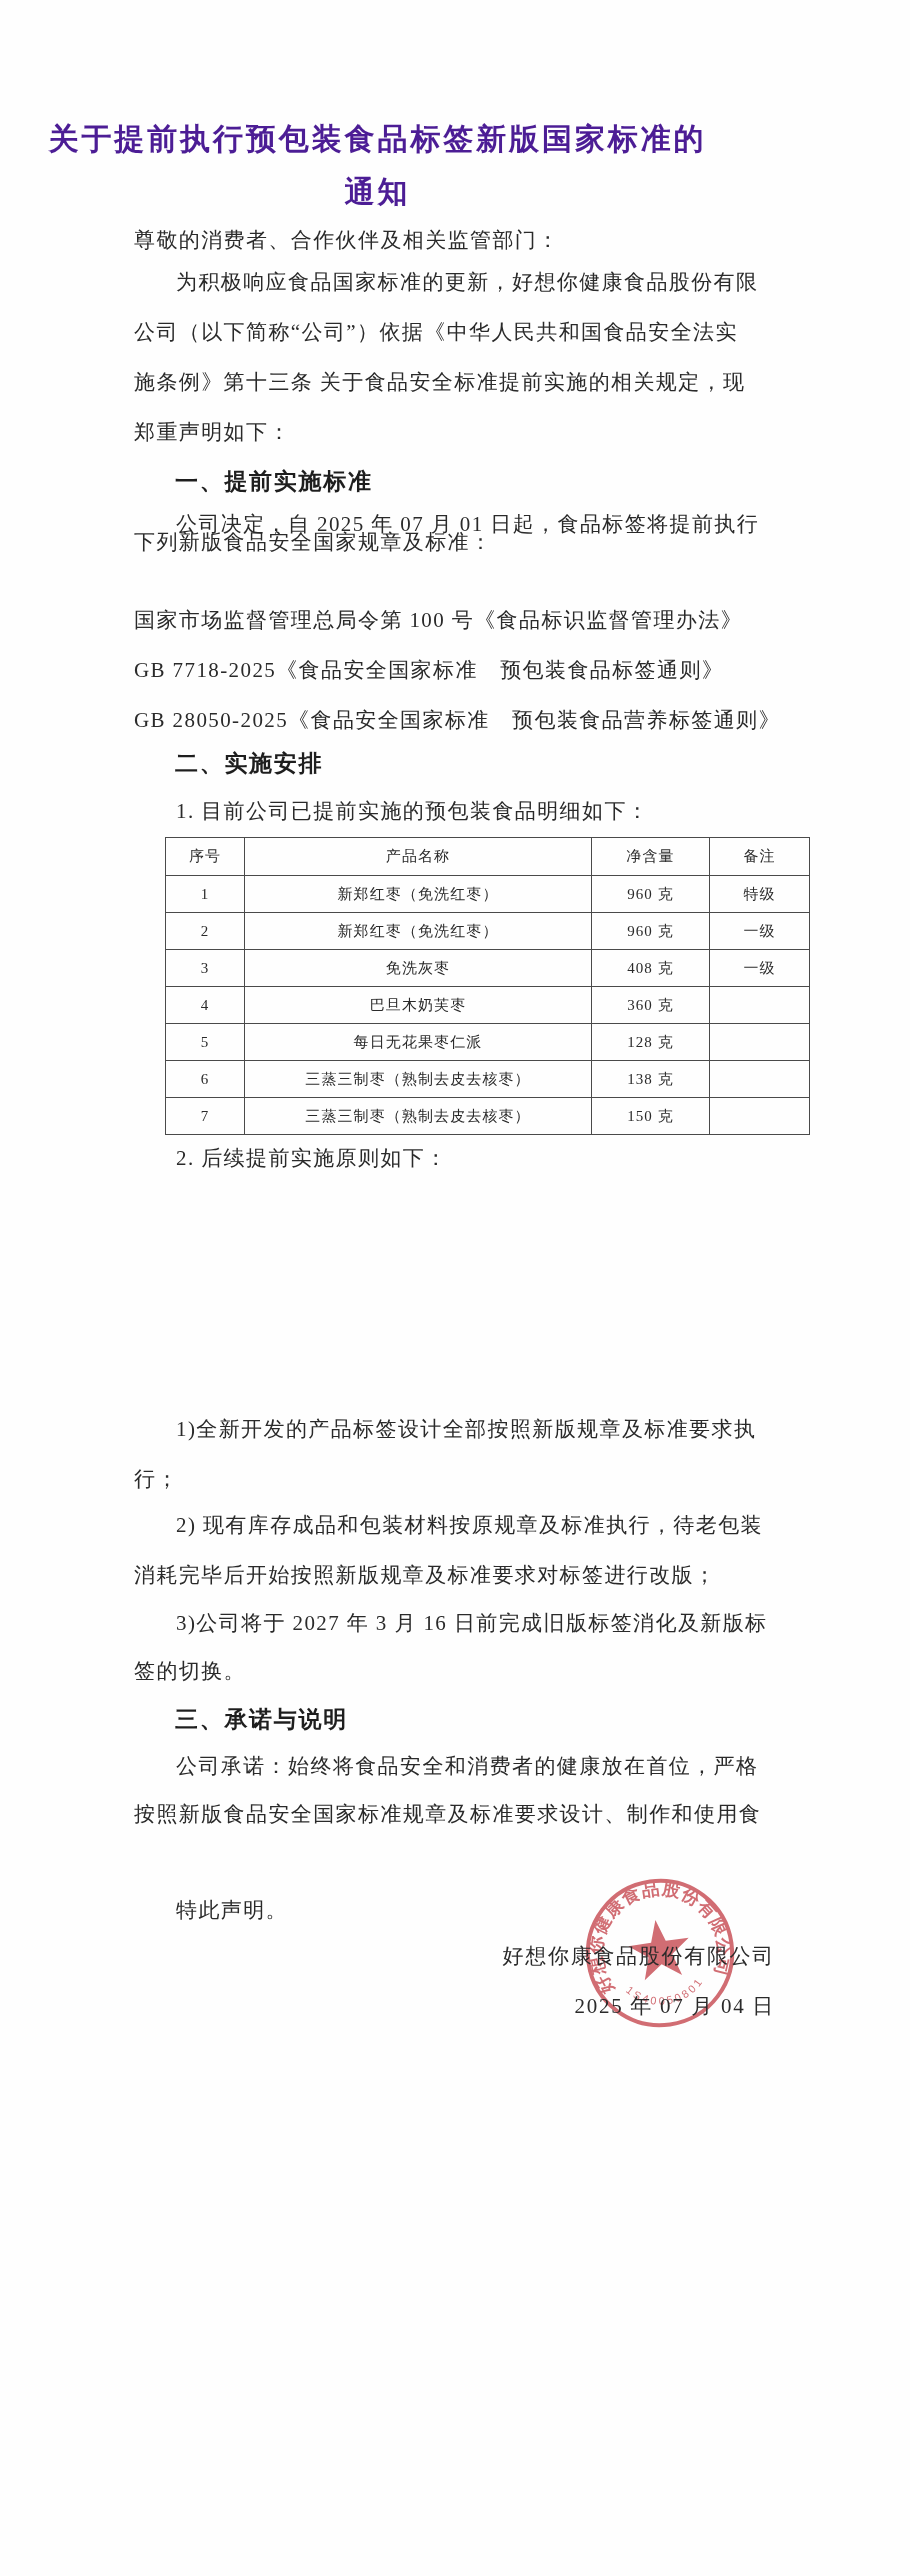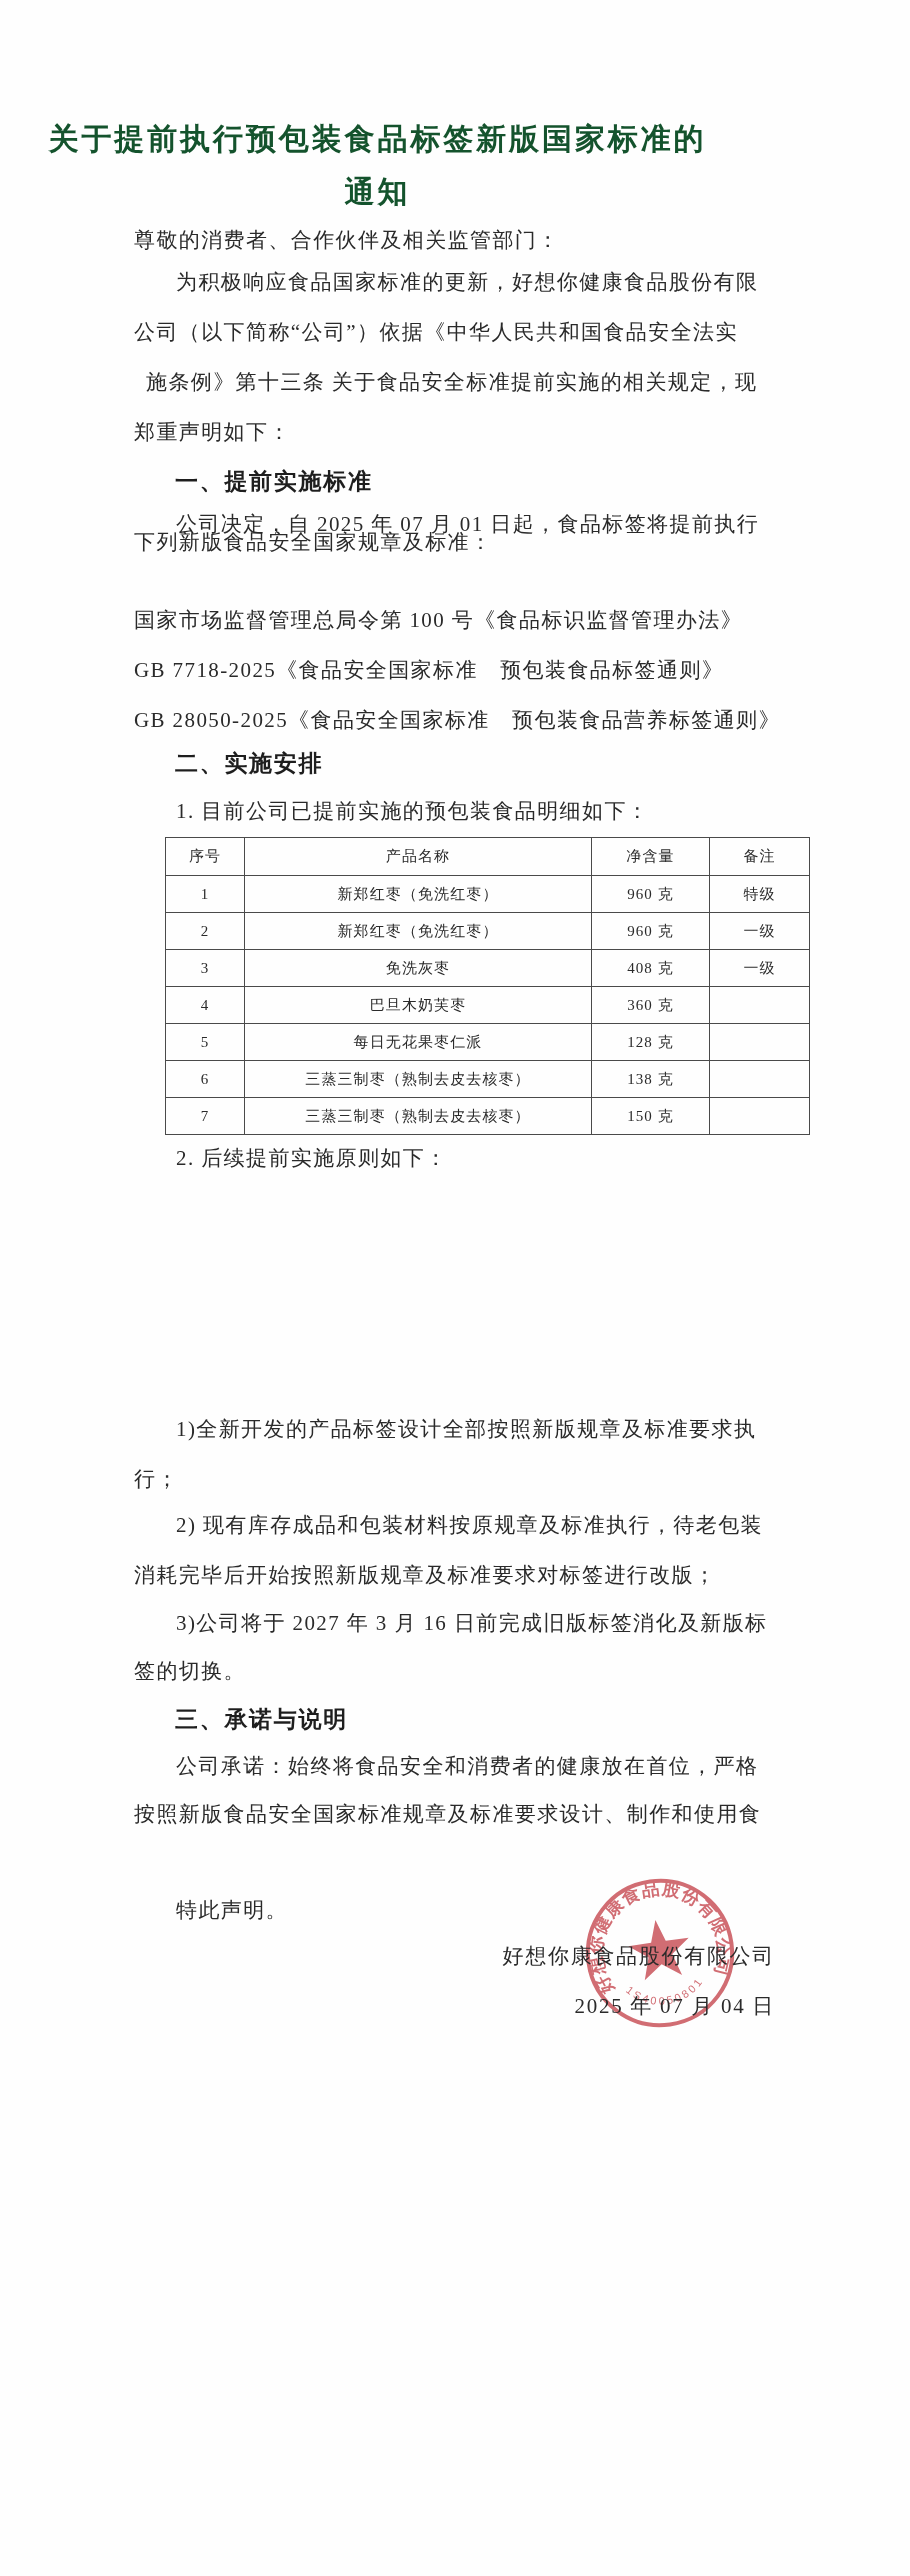--- a/index.html
+++ b/index.html
@@ -7,21 +7,21 @@
     position:relative;
     width:911px;height:2576px;
     background:#fefefe;
     overflow:hidden;
     font-family:"Liberation Serif","DejaVu Serif",serif;
     color:#262626;
   }
   .ttl{
     position:absolute;left:0;width:755px;text-align:center;
     font-size:30px;font-weight:700;letter-spacing:2.9px;
-    white-space:pre;color:#14532d;
+    white-space:pre;color:#4c1d95;
   }
   .ln{
     position:absolute;font-size:21px;letter-spacing:1.4px;
     white-space:pre;line-height:1.2;color:#2a2a2a;
   }
   .flush{left:134px;}
   .ind{left:176px;}
   .hd{
     position:absolute;left:175px;font-size:23px;font-weight:700;
     letter-spacing:1.7px;white-space:pre;line-height:1.2;color:#1e1e1e;
@@ -53,21 +53,21 @@
 
 <div class="page">
 
   <div class="ttl" style="top:119px;">关于提前执行预包装食品标签新版国家标准的</div>
   <div class="ttl" style="top:172px;">通知</div>
 
   <div class="ln flush" style="top:228px;">尊敬的消费者、合作伙伴及相关监管部门：</div>
 
   <div class="ln ind" style="top:270px;">为积极响应食品国家标准的更新，好想你健康食品股份有限</div>
   <div class="ln flush" style="top:320px;">公司（以下简称“公司”）依据《中华人民共和国食品安全法实</div>
-  <div class="ln flush" style="top:370px;margin-left:12px;">施条例》第十三条 关于食品安全标准提前实施的相关规定，现</div>
+  <div class="ln flush" style="top:370px;">施条例》第十三条 关于食品安全标准提前实施的相关规定，现</div>
   <div class="ln flush" style="top:420px;">郑重声明如下：</div>
 
   <div class="hd" style="top:468px;">一、提前实施标准</div>
   <div class="ln ind" style="top:512px;">公司决定，自 2025 年 07 月 01 日起，食品标签将提前执行</div>
   <div class="ln flush" style="top:530px;">下列新版食品安全国家规章及标准：</div>
   <div class="ln flush" style="top:608px;">国家市场监督管理总局令第 100 号《食品标识监督管理办法》</div>
   <div class="ln flush" style="top:658px;">GB 7718-2025《食品安全国家标准　预包装食品标签通则》</div>
   <div class="ln flush" style="top:708px;text-align:right;">GB 28050-2025《食品安全国家标准　预包装食品营养标签通则》</div>
 
   <div class="hd" style="top:750px;">二、实施安排</div>

